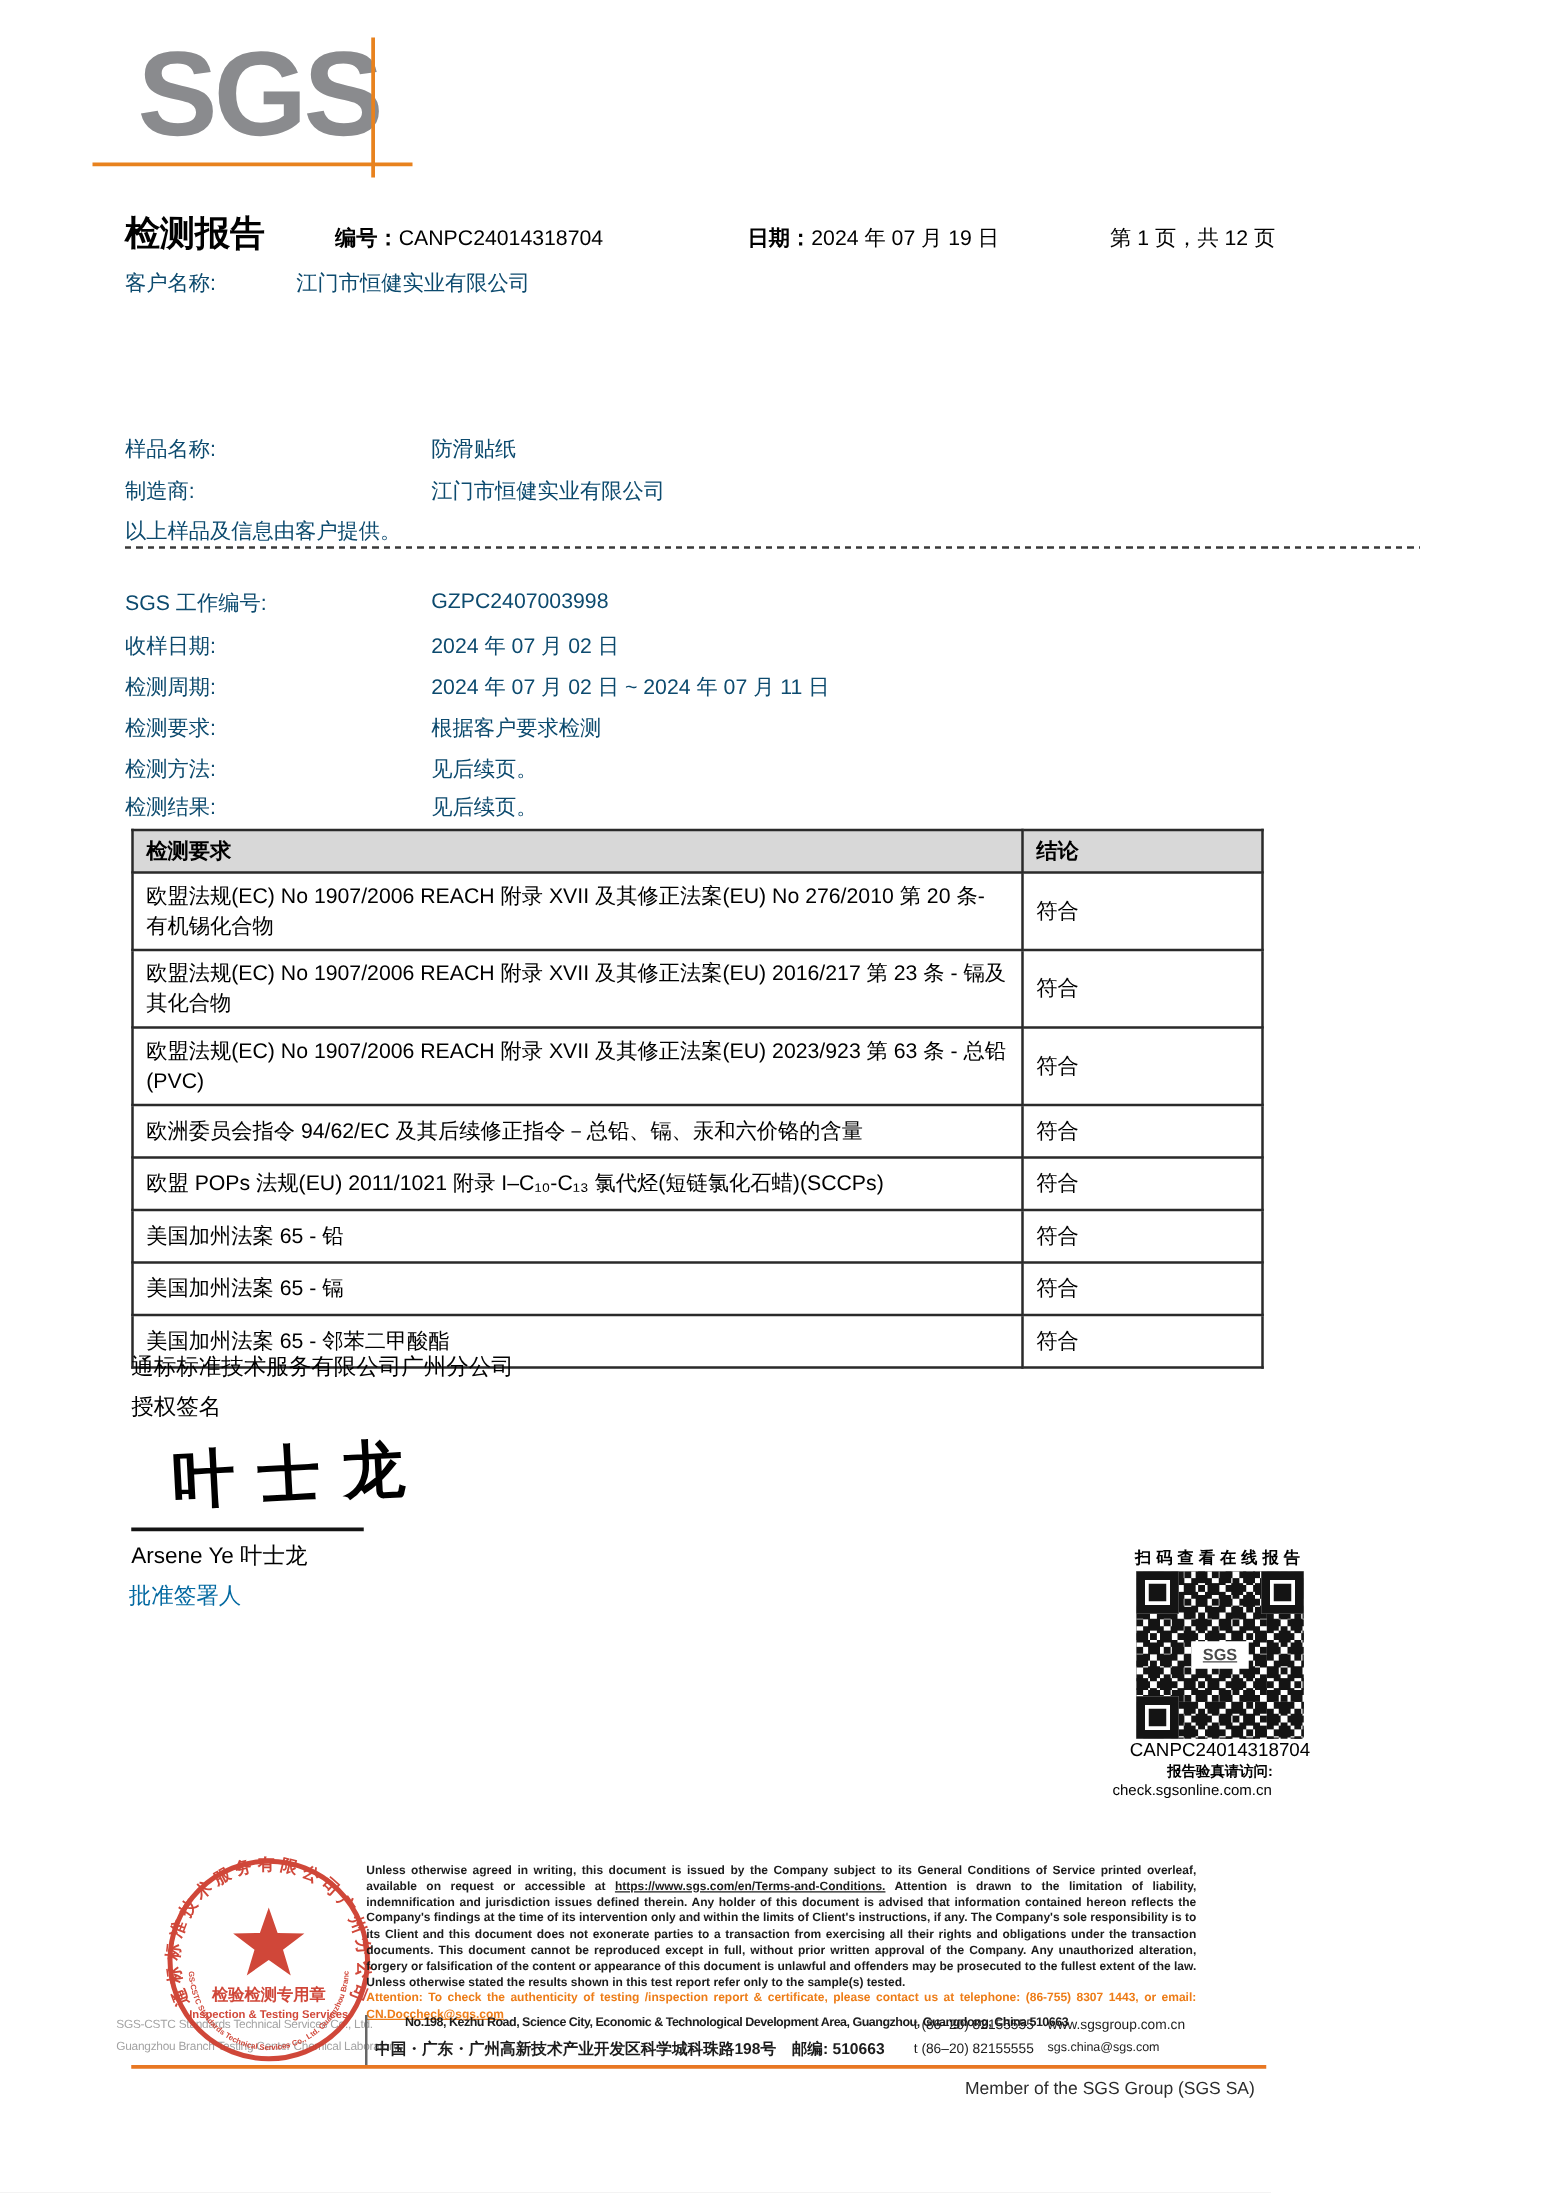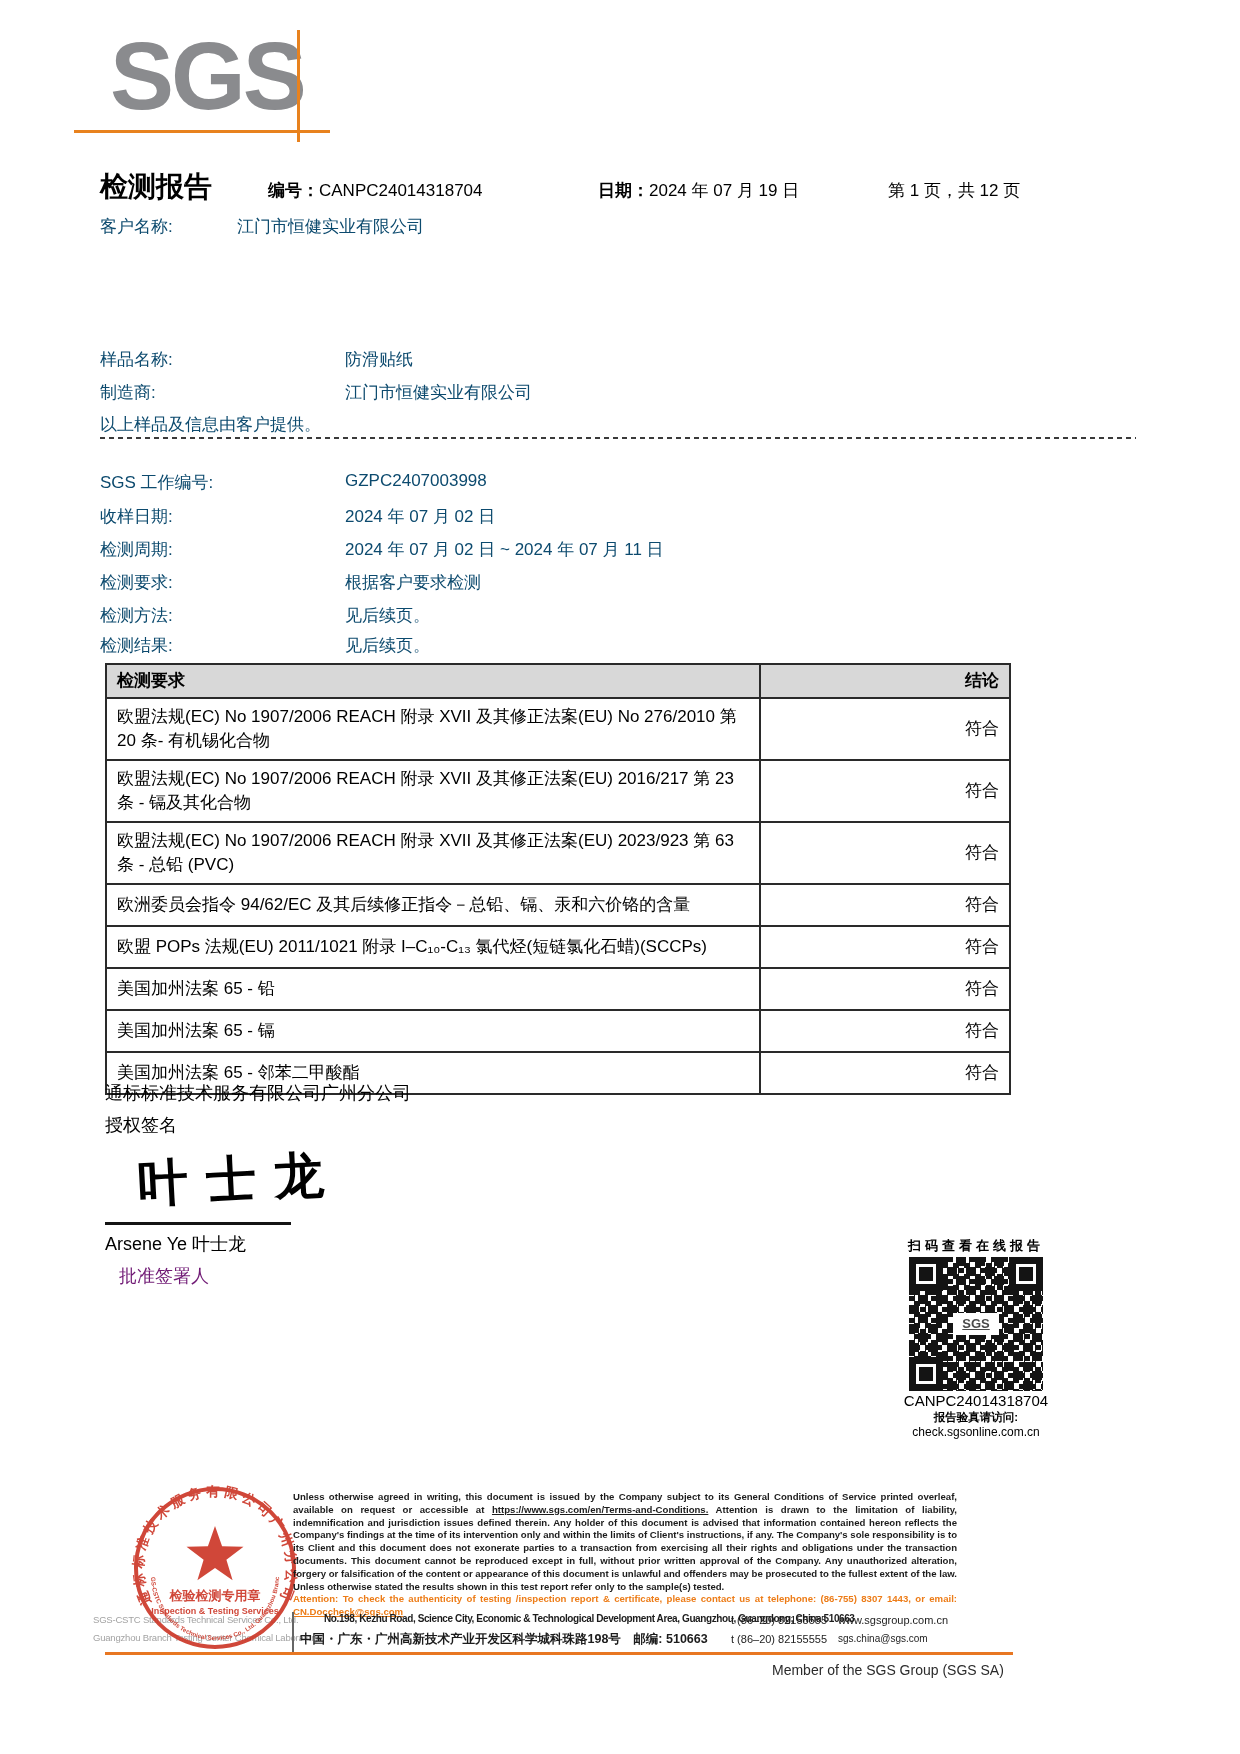--- a/index.html
+++ b/index.html
@@ -32,53 +32,53 @@
 
   .dashline { left:100px; top:437px; width:1036px; height:3px;
     background-image:repeating-linear-gradient(90deg,#3a3a3a 0 5px,transparent 5px 9px);
     background-size:100% 2px; background-repeat:no-repeat; background-position:0 0; }
 
   
   .rtable { left:105px; top:663px; width:906px; border-collapse:collapse;
     font-size:17px; color:#000; table-layout:fixed; }
   .rtable th, .rtable td { border:2px solid #2a2a2a; padding:6px 10px; line-height:24px; }
   .rtable th { background:#d8d8d8; text-align:left; font-weight:700; height:34px; padding:4px 10px; }
-  .rtable th.ccol, .rtable td.ccol { text-align:right; width:250px; }
+  .rtable th.ccol, .rtable td.ccol { text-align:left; width:192px; }
   .rtable td.req { height:42px; }
   .rtable td.two { height:50px; }
 
   
   .company-line { left:105px; top:1081px; font-size:18px; color:#000; }
   .auth-line { left:105px; top:1113px; font-size:18px; color:#000; }
   .signature { left:138px; top:1146px; font-size:50px; font-weight:700; color:#000;
     letter-spacing:18px; transform:rotate(-3deg); font-family:"DejaVu Serif",serif; }
   .sig-underline { left:105px; top:1222px; width:186px; height:3px; background:#141414; }
   .signer-name { left:105px; top:1232px; font-size:18px; color:#000; }
-  .signer-role { left:119px; top:1264px; font-size:18px; color:#701a75; }
+  .signer-role { left:103px; top:1264px; font-size:18px; color:#0369a1; }
 
   
   .qr-hint { left:898px; top:1237px; width:156px; text-align:center;
     font-size:13px; letter-spacing:4px; color:#000; font-weight:700; }
   .qr { left:909px; top:1257px; width:134px; height:134px; background:#fff;
     background-image:
       repeating-conic-gradient(#141414 0% 25%, transparent 25% 50%),
       repeating-conic-gradient(#141414 0% 25%, #ffffff 25% 50%);
     background-size:19px 19px, 11px 11px; }
   .finder { position:absolute; width:34px; height:34px; border:7px solid #141414;
     background:#fff; }
   .finder::after { content:""; position:absolute; left:3px; top:3px; width:14px;
     height:14px; background:#141414; }
   .f-tl { left:0; top:0; } .f-tr { right:0; top:0; } .f-bl { left:0; bottom:0; }
   .qr-center { position:absolute; left:44px; top:56px; width:46px; height:22px;
     background:#fff; text-align:center; font-size:13px; font-weight:700; color:#4a4a4a;
     text-decoration:underline; line-height:22px; }
   .qr-no { left:890px; top:1392px; width:172px; text-align:center; font-size:15px; color:#000; }
   .qr-verify { left:890px; top:1410px; width:172px; text-align:center; font-size:11.5px;
     font-weight:700; color:#000; }
-  .qr-url { left:890px; top:1425px; width:172px; text-align:center; font-size:12px; color:#000; }
+  .qr-url { left:890px; top:1425px; width:172px; text-align:left; font-size:12px; color:#000; }
 
   
   .behind-text { left:93px; width:205px; font-size:9.5px; color:#a3a3a3;
     letter-spacing:-0.2px; white-space:nowrap; }
   .bt1 { top:1614px; } .bt2 { top:1632px; }
   .stamp { left:125px; top:1478px; width:180px; height:180px; opacity:0.93; }
 
   
   .disclaimer { left:293px; top:1491px; width:664px; font-size:9.6px; line-height:12.8px;
     text-align:justify; color:#1c1c1c; font-weight:700; }

